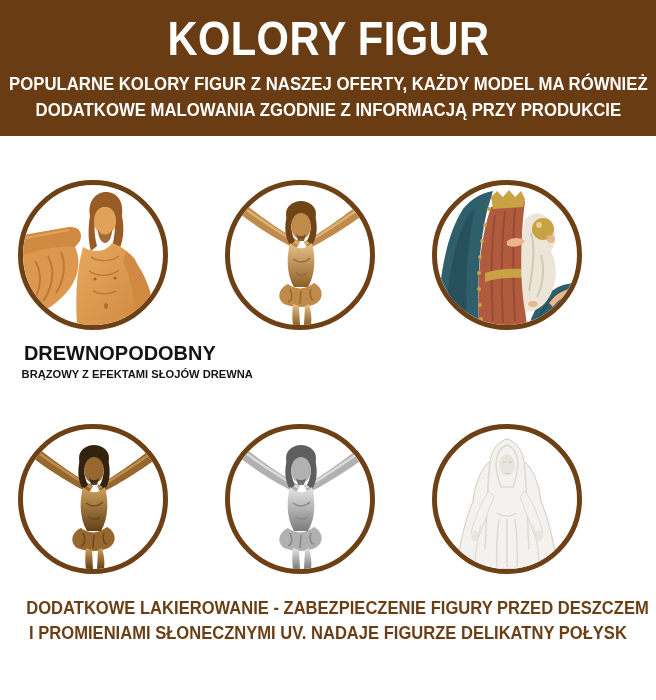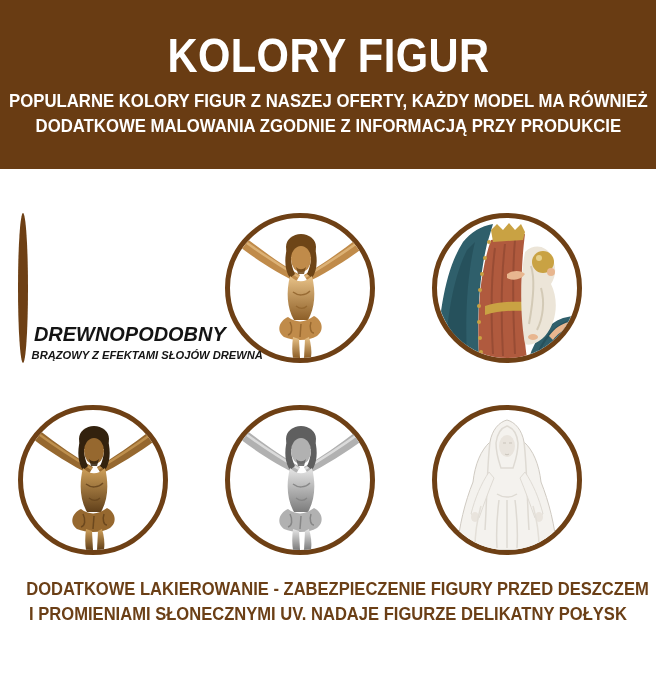--- a/index.html
+++ b/index.html
@@ -3,38 +3,38 @@
 <meta charset="utf-8">
 <style>
   * { margin:0; padding:0; box-sizing:border-box; }
   html,body { background:#ffffff; }
   .page {
     width:656px; height:700px; margin:0 auto; background:#ffffff;
     font-family:"Liberation Sans", sans-serif; overflow:hidden;
   }
   
   .hdr {
-    height:169px; background:#693c13; color:#ffffff;
+    height:136px; background:#693c13; color:#ffffff;
     display:flex; flex-direction:column; align-items:center; justify-content:center;
     text-align:center; padding-top:2px;
   }
   .hdr h1 {
     font-size:49px; font-weight:bold; line-height:1.02; letter-spacing:.5px;
     transform:scaleX(.85); transform-origin:50% 50%; white-space:nowrap;
   }
   .hdr .sub {
     margin-top:8px; font-size:18px; font-weight:bold; line-height:1.42;
     transform:scaleX(.93); transform-origin:50% 50%; white-space:nowrap;
   }
   
   .grid {
     display:grid; grid-template-columns:repeat(3,207px);
     justify-content:center; row-gap:42px; padding-top:44px;
   }
-  .card { display:flex; align-items:flex-end;font-style:italic; }
+  .card { display:flex; flex-direction:column; align-items:flex-start; }
   .circle {
     width:150px; height:150px; border-radius:50%;
     border:5px solid #6e4015; background:#ffffff; overflow:hidden;
     display:block;
   }
   .circle svg { display:block; width:140px; height:140px; }
   .name {
     margin-top:11px; font-size:21px; font-weight:bold; color:#141414;
     white-space:nowrap; transform:scaleX(.95); transform-origin:50% 50%;
   }

